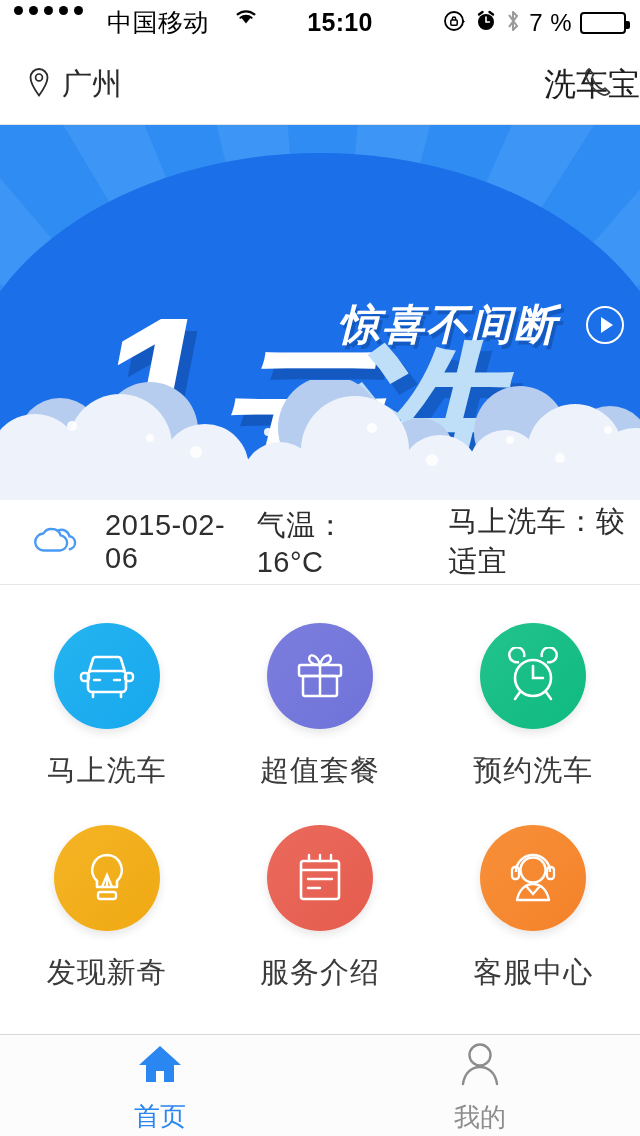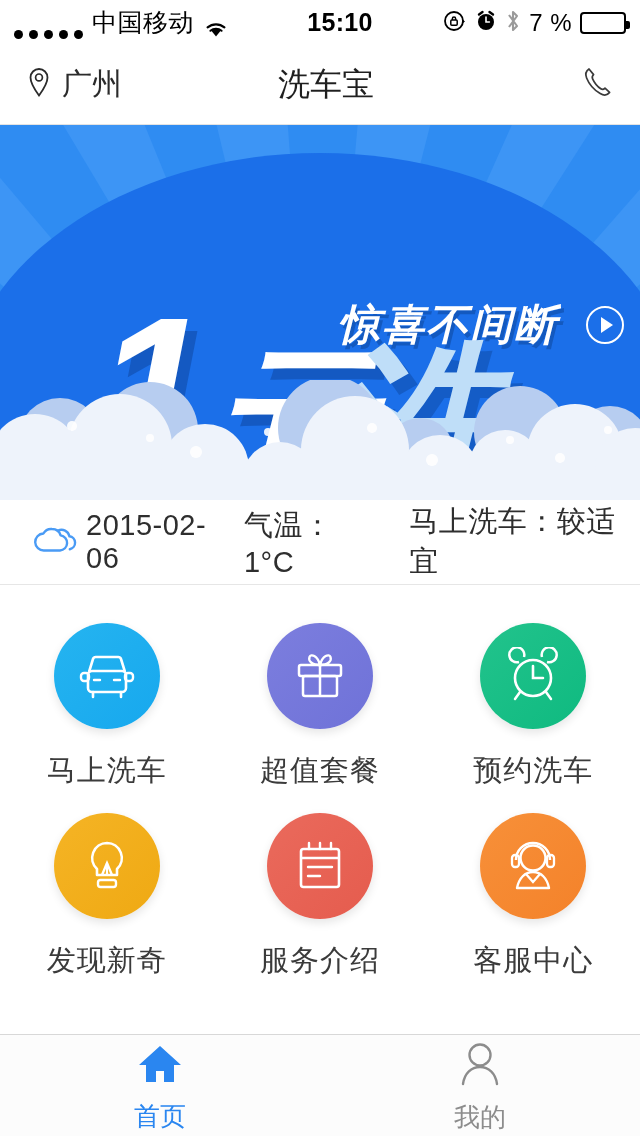--- a/index.html
+++ b/index.html
@@ -11,21 +11,21 @@
     position:relative;
   }
 
   
   .statusbar{
     height:45px; width:640px;
     display:flex; align-items:center;
     background:#ffffff; color:#000;
     padding:0 14px; position:relative;
   }
-  .sb-left{ display:flex; align-items:flex-end; gap:9px; }
+  .sb-left{ display:flex; align-items:flex-start; gap:24px; }
   .dots{ display:flex; gap:6px; align-items:center; }
   .dot{ width:9px;height:9px;border-radius:50%;background:#000; }
   .carrier{ font-size:25px; letter-spacing:.5px; }
   .wifi{ width:26px;height:20px; position:relative; }
   .wifi svg{ display:block; }
   .sb-time{
     position:absolute; left:0; right:0; text-align:center;
     font-size:25px; font-weight:bold; letter-spacing:.3px;padding-left:40px;
   }
   .sb-right{ margin-left:auto; display:flex; align-items:center; gap:8px; z-index:2;}
@@ -42,21 +42,21 @@
 
   
   .navbar{
     height:80px; width:640px; background:#fff;
     display:flex; align-items:center; padding:0 26px;
     position:relative; border-bottom:1px solid #e3e3e3;
   }
   .nav-loc{ display:flex; align-items:center; gap:10px; }
   .nav-loc .label{ font-size:30px; color:#2b2b2b; }
   .nav-title{
-    position:absolute; left:12px; right:0; text-align:center;
+    position:absolute; left:12px; right:0; text-align:right;
     font-size:32px; color:#1f1f1f; pointer-events:none;
   }
   .nav-phone{ margin-left:auto; z-index:2; }
 
   
   .banner{
     width:640px;height:375px; position:relative; overflow:hidden;
     background:#2f8cf2;
   }
   .rays{ position:absolute; inset:0; }
@@ -102,31 +102,31 @@
     position:absolute; left:322px; top:232px;
     font-size:178px; font-weight:bold; font-style:italic;
     color:#bfdef8; line-height:.8; letter-spacing:-4px;
     text-shadow:9px 11px 0 rgba(10,58,134,.35);
   }
   .foam{ position:absolute; left:0; bottom:0; width:640px; height:120px; }
 
   
   .weather{
     width:640px;height:85px; background:#fff;
-    display:flex; align-items:center; padding-left:26px; gap:8px;
+    display:flex; align-items:center; padding-left:26px; gap:27px;
     border-bottom:1px solid #e6e6e6;
   }
   .weather .wtxt{ font-size:29px; color:#2e2e2e; letter-spacing:.5px; }
   .weather .gap{ display:inline-block; width:14px; }
 
   
   .grid{
     width:640px; padding:38px 0 20px;
     display:grid; grid-template-columns:repeat(3,1fr);
-    row-gap:22px;
+    row-gap:34px;
     background:#fff;
   }
   .cell{
     display:flex; flex-direction:column; align-items:center;
     cursor:pointer;
   }
   .circle{
     width:106px;height:106px;border-radius:50%;
     display:flex;align-items:center;justify-content:center;
     box-shadow:0 4px 10px rgba(0,0,0,.10);
@@ -298,21 +298,21 @@
 </div>
 
 <div class="weather">
   <span>
     <svg width="52" height="38" viewBox="0 0 52 38">
       <path d="M26 8 a9 9 0 0 1 8.6 6.4 a7.6 7.6 0 0 1 -.6 15.1 H18 a8.5 8.5 0 0 1 -.6 -17 A9 9 0 0 1 26 8 Z" stroke="#4a9bf5" stroke-width="2.4" fill="none" stroke-linejoin="round"></path>
       <path d="M32 9.6 a8 8 0 0 1 11.4 5.6 a6.6 6.6 0 0 1 .4 13" stroke="#4a9bf5" stroke-width="2.4" fill="none" stroke-linecap="round"></path>
     </svg>
   </span>
   <span class="wtxt">2015-02-06</span>
-  <span class="wtxt">气温：1°C</span>
+  <span class="wtxt">气温：16°C</span>
   <span class="gap"></span>
   <span class="wtxt">马上洗车：较适宜</span>
 </div>
 
 <div class="grid">
 
   <div class="cell">
     <div class="circle c-blue">
       <svg width="62" height="54" viewBox="0 0 62 54">
         <path d="M13 23 L17 10 a3 3 0 0 1 2.8 -2 h22.4 a3 3 0 0 1 2.8 2 L49 23" stroke="#fff" stroke-width="2.6" fill="none" stroke-linejoin="round"></path>

